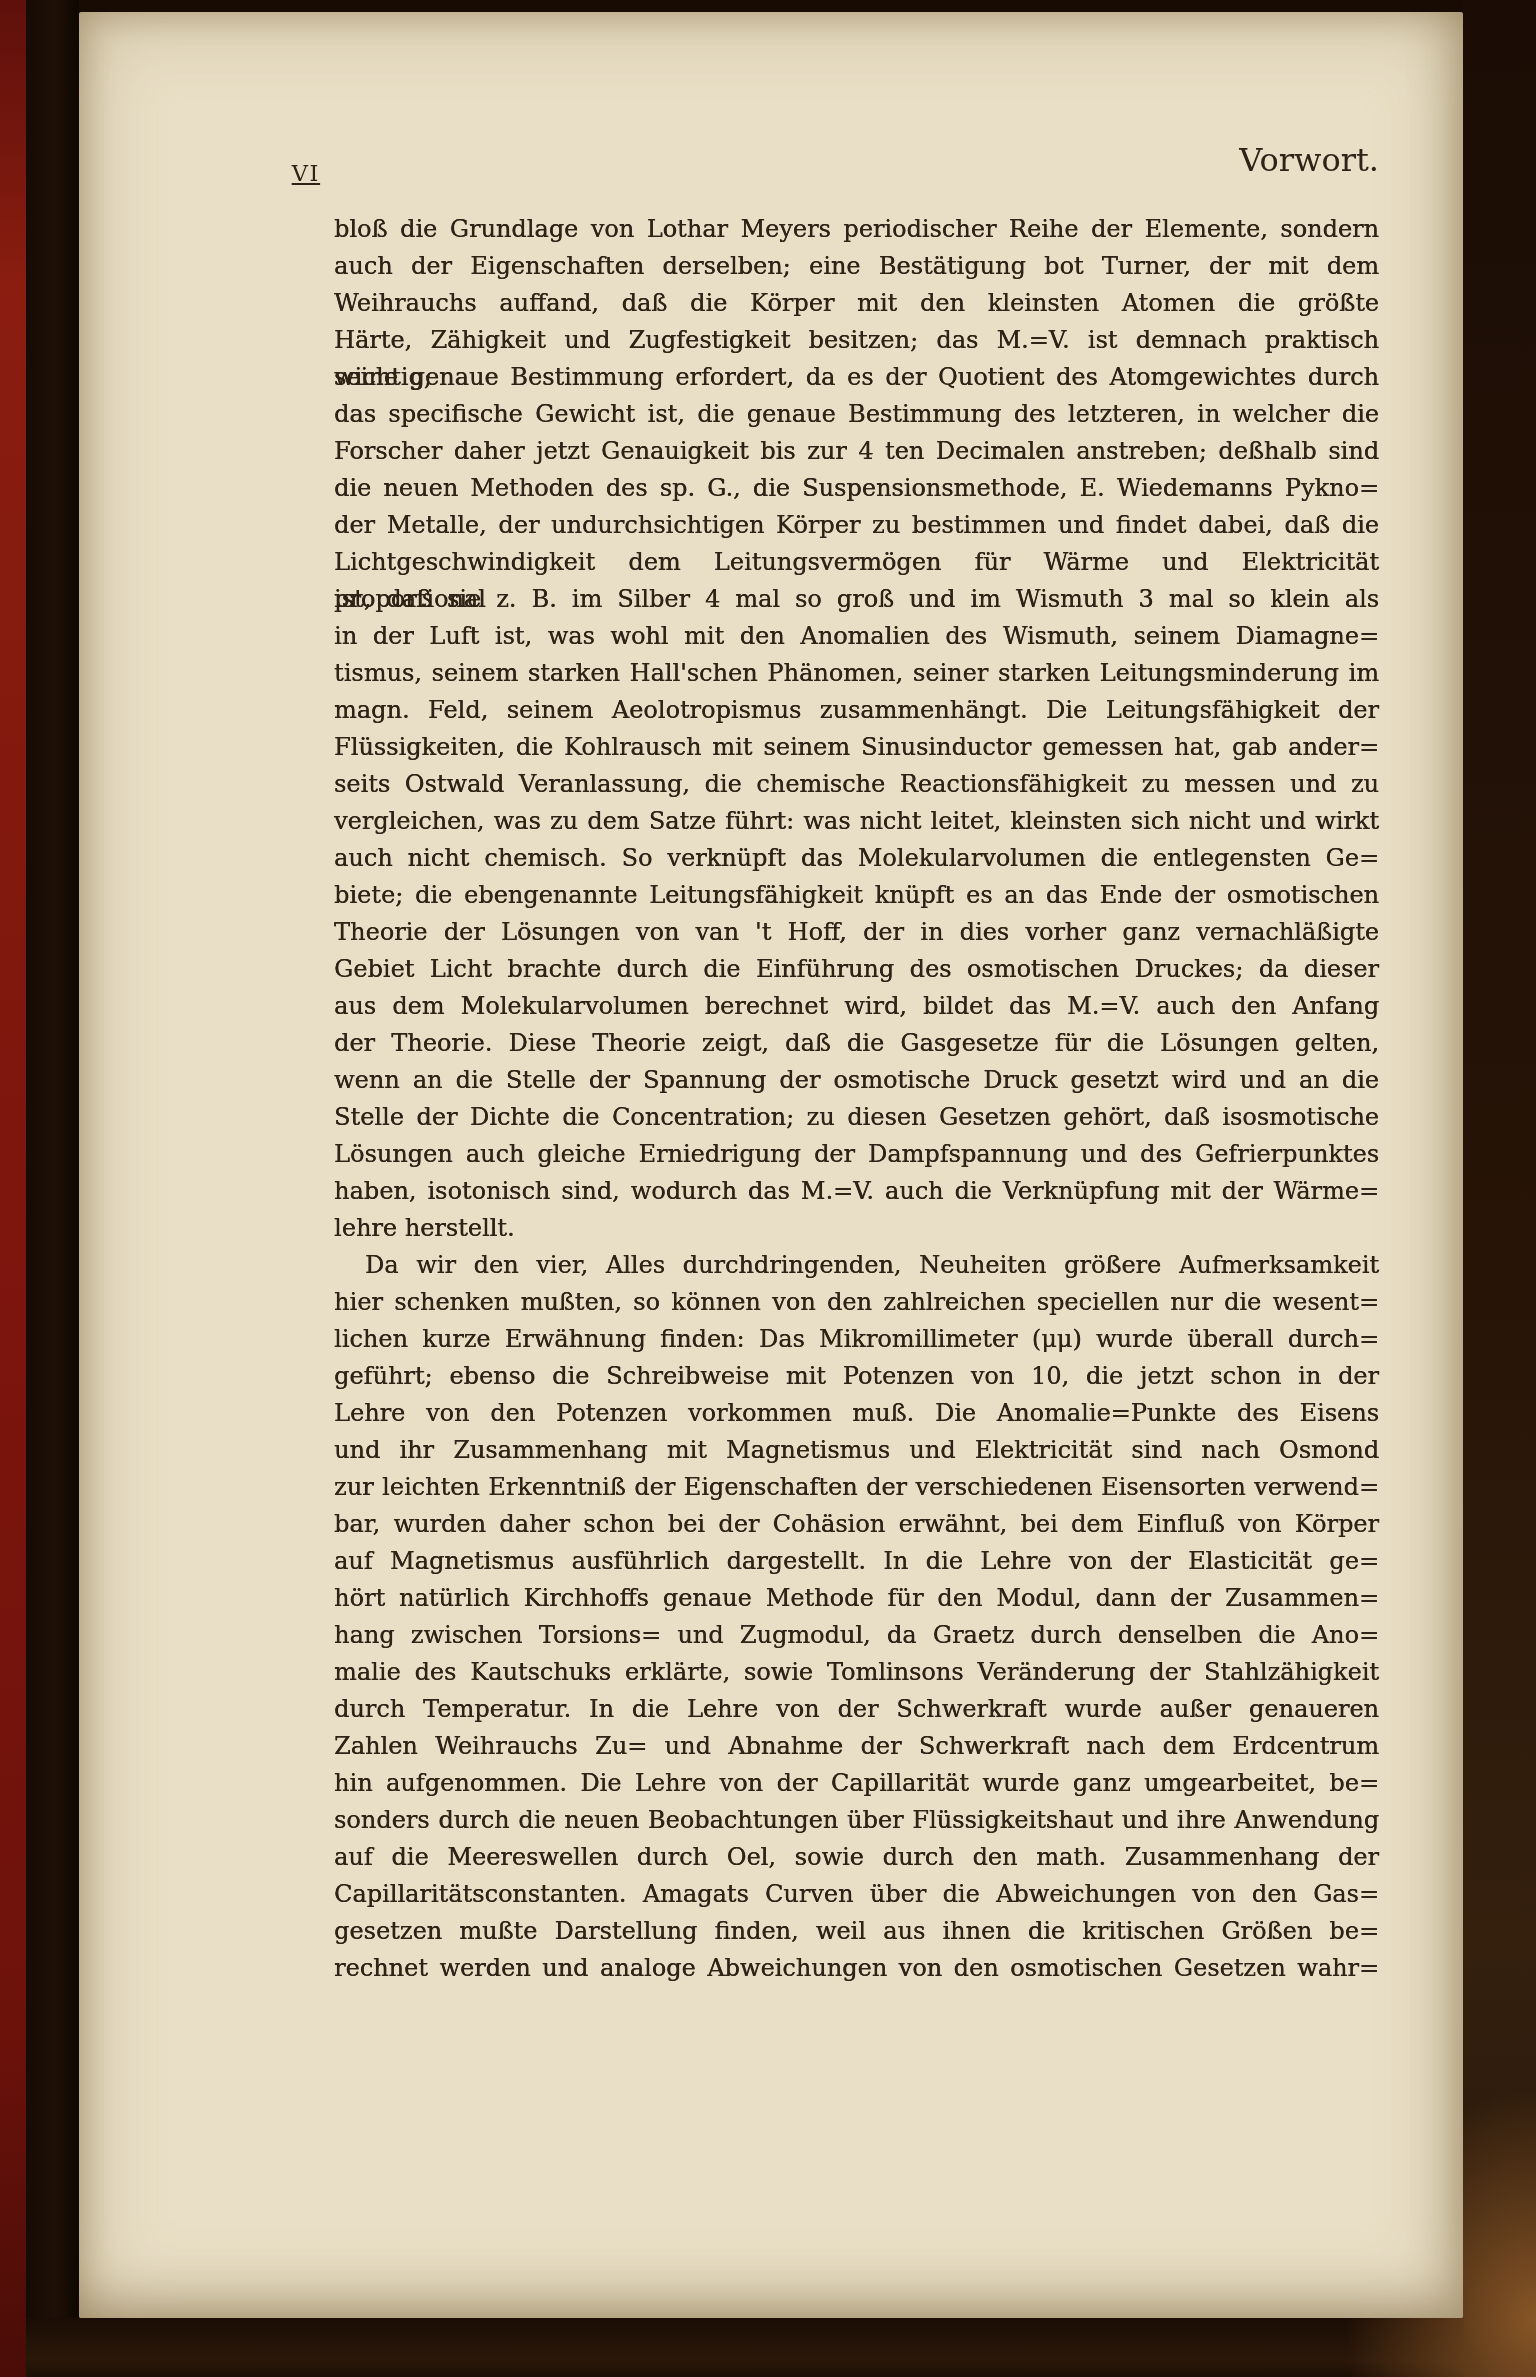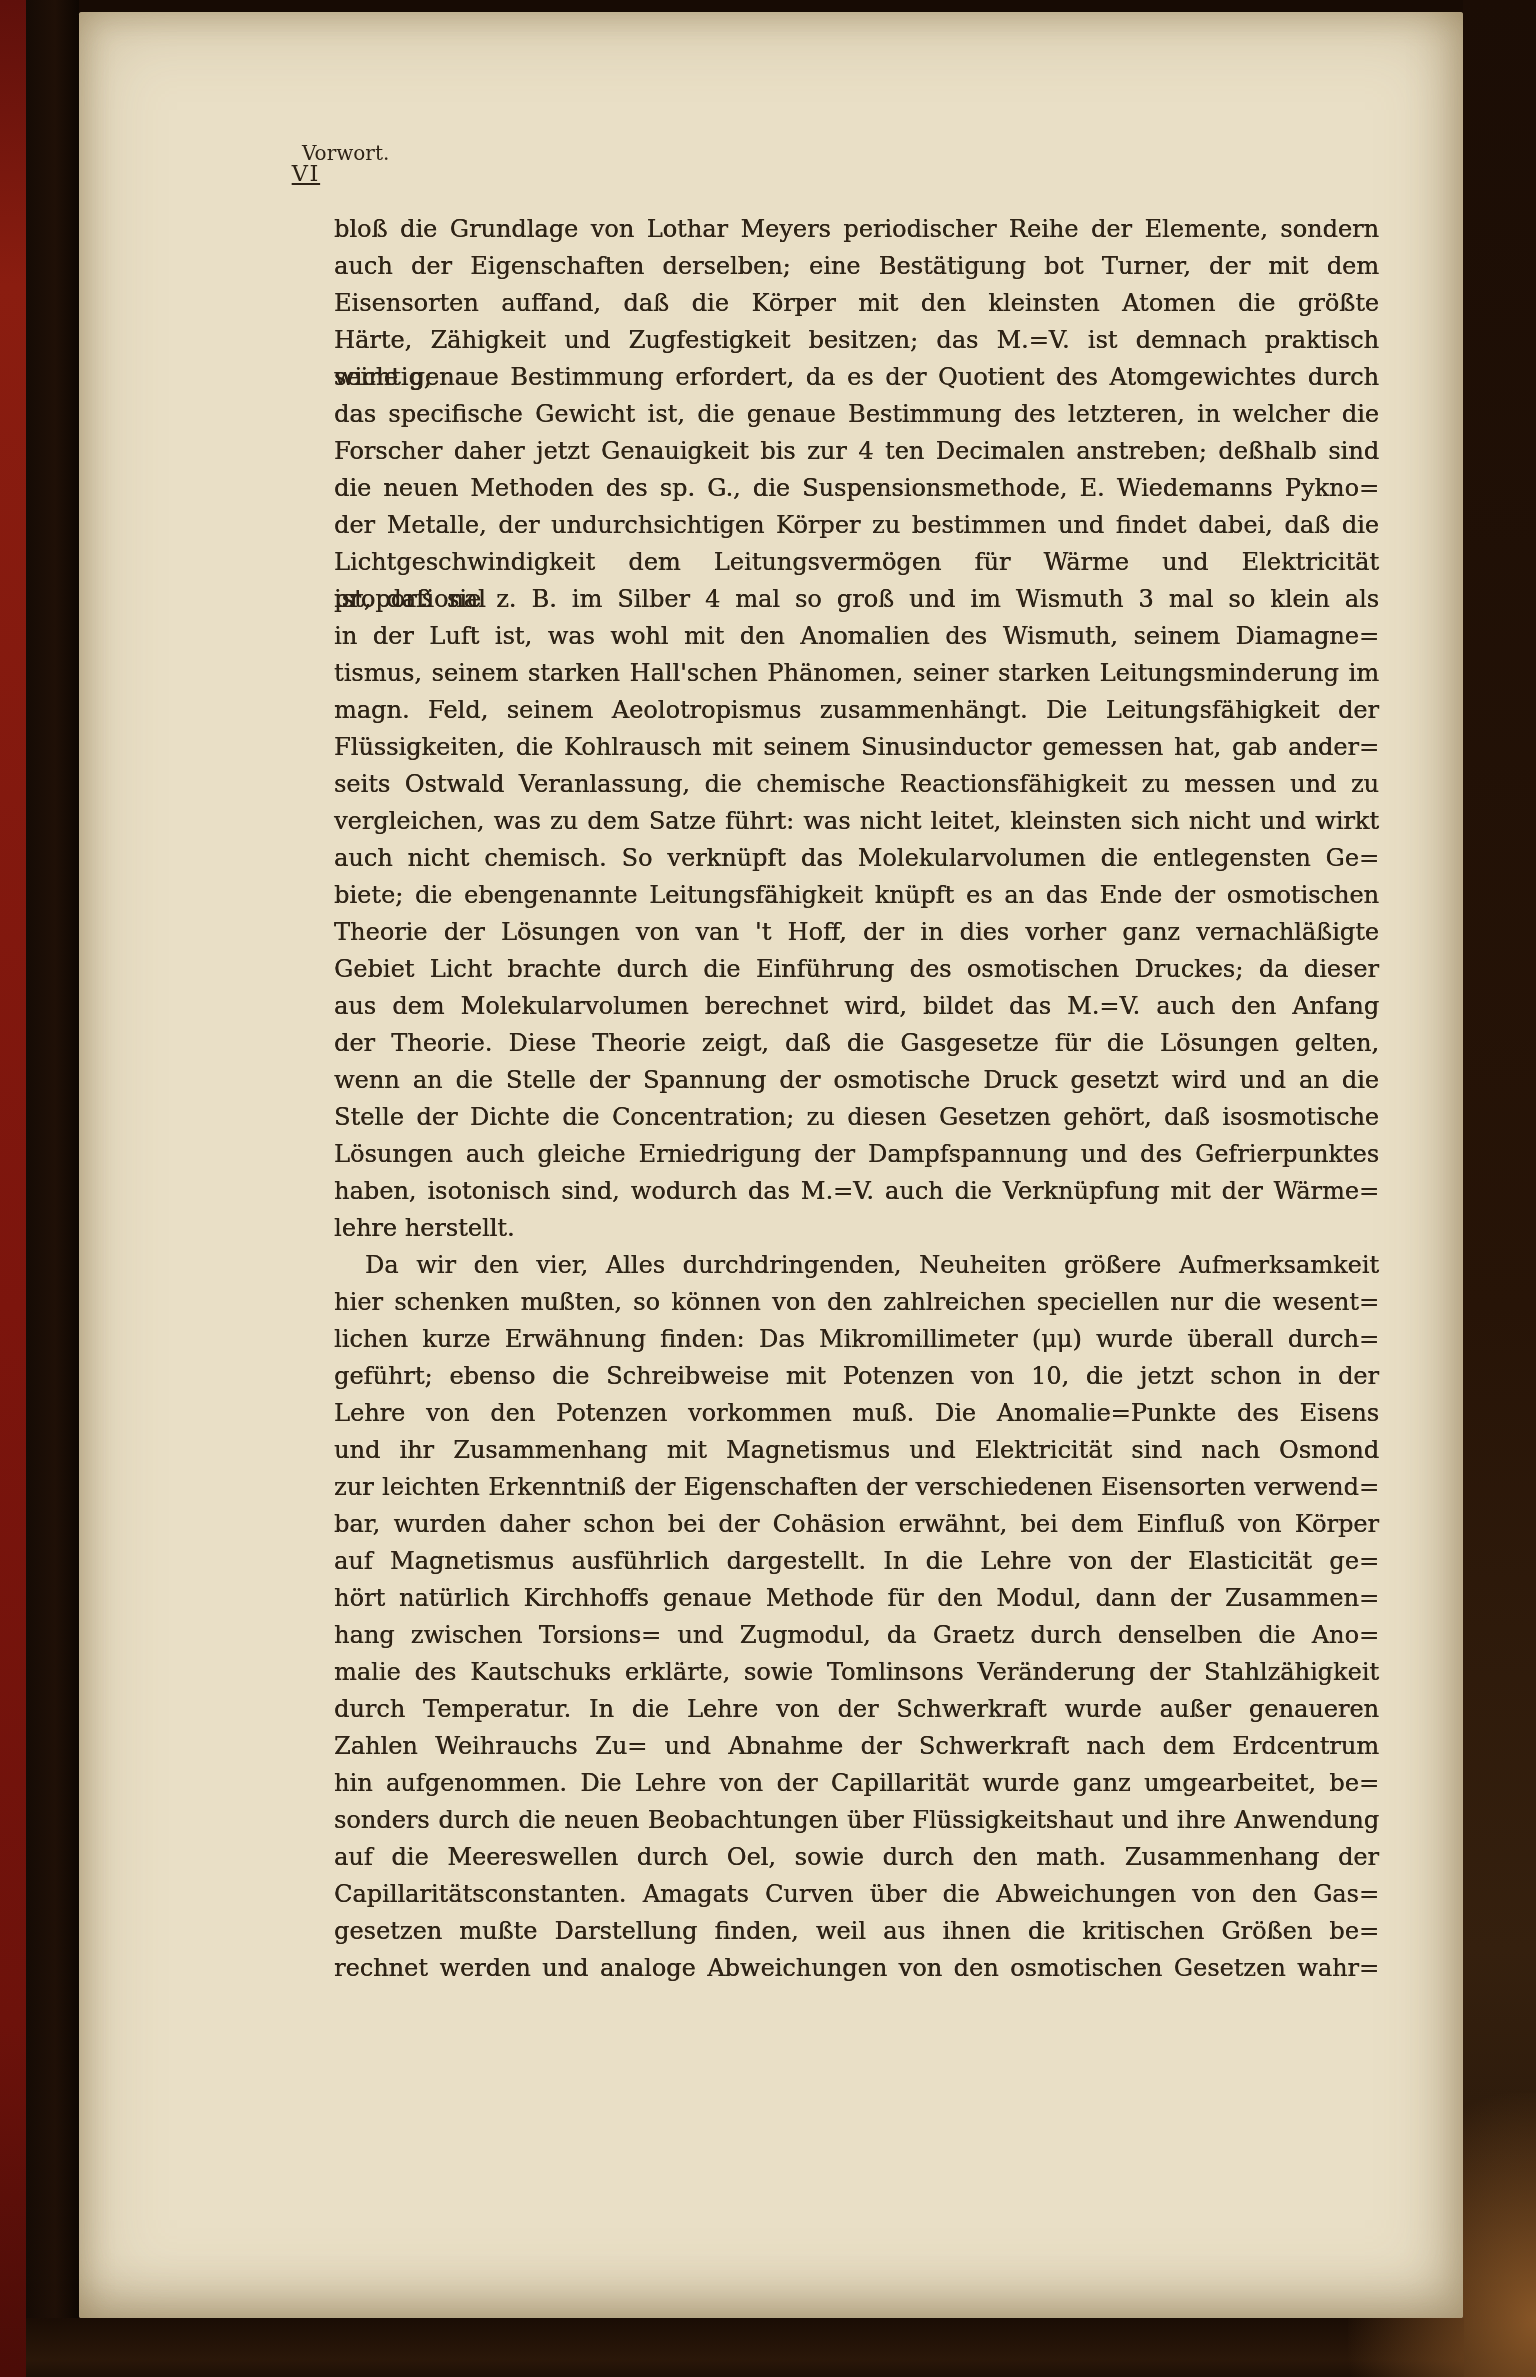--- a/index.html
+++ b/index.html
@@ -45,21 +45,21 @@
       inset 7.7px 6px 27.5px rgba(120,95,55,.24);
   }
   .content{
     position:absolute;left:211px;top:129px;width:1089px;color:var(--ink);
   }
   .header{position:relative;height:36px;}
   .page-num{
     position:absolute;left:1.7px;top:19px;font-size:22.4px;letter-spacing:1.7px;text-decoration:underline;
   }
   .running-title{
-    position:absolute;left:12px;right:0;top:0;text-align:left;font-size:20px;
+    position:absolute;left:4px;right:0;top:0;text-align:right;font-size:32px;
   }
   .body-text{margin-top:34px;margin-left:44px;}
   .line{
     height:37px;line-height:37px;font-size:24px;
     text-align:justify;text-align-last:justify;
     text-shadow:0.3px 0 0 currentColor;
     overflow:visible;
   }
   .line.no-just{text-align-last:left;}
   .line.indent{text-indent:31px;}
@@ -76,21 +76,21 @@
 <div class="page">
   <div class="content">
     <div class="header">
       <span class="page-num">VI</span>
       <span class="running-title">Vorwort.</span>
     </div>
     <div class="body-text" id="body-text">
         <div class="paragraph">
           <div class="line">bloß die Grundlage von Lothar Meyers periodischer Reihe der Elemente, sondern</div>
           <div class="line">auch der Eigenschaften derselben; eine Bestätigung bot Turner, der mit dem</div>
-          <div class="line">Eisensorten auffand, daß die Körper mit den kleinsten Atomen die größte</div>
+          <div class="line">Weihrauchs auffand, daß die Körper mit den kleinsten Atomen die größte</div>
           <div class="line">Härte, Zähigkeit und Zugfestigkeit besitzen; das M.=V. ist demnach praktisch wichtig;</div>
           <div class="line">seine genaue Bestimmung erfordert, da es der Quotient des Atomgewichtes durch</div>
           <div class="line">das specifische Gewicht ist, die genaue Bestimmung des letzteren, in welcher die</div>
           <div class="line">Forscher daher jetzt Genauigkeit bis zur 4 ten Decimalen anstreben; deßhalb sind</div>
           <div class="line">die neuen Methoden des sp. G., die Suspensionsmethode, E. Wiedemanns Pykno=</div>
           <div class="line">der Metalle, der undurchsichtigen Körper zu bestimmen und findet dabei, daß die</div>
           <div class="line">Lichtgeschwindigkeit dem Leitungsvermögen für Wärme und Elektricität proportional</div>
           <div class="line">ist, daß sie z. B. im Silber 4 mal so groß und im Wismuth 3 mal so klein als</div>
           <div class="line">in der Luft ist, was wohl mit den Anomalien des Wismuth, seinem Diamagne=</div>
           <div class="line">tismus, seinem starken Hall'schen Phänomen, seiner starken Leitungsminderung im</div>

